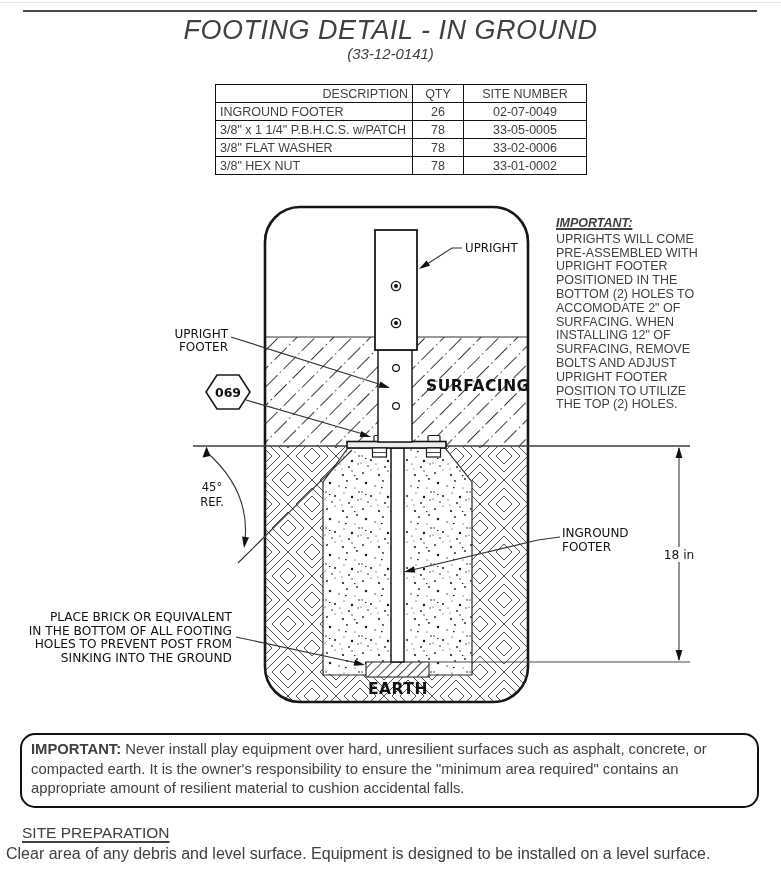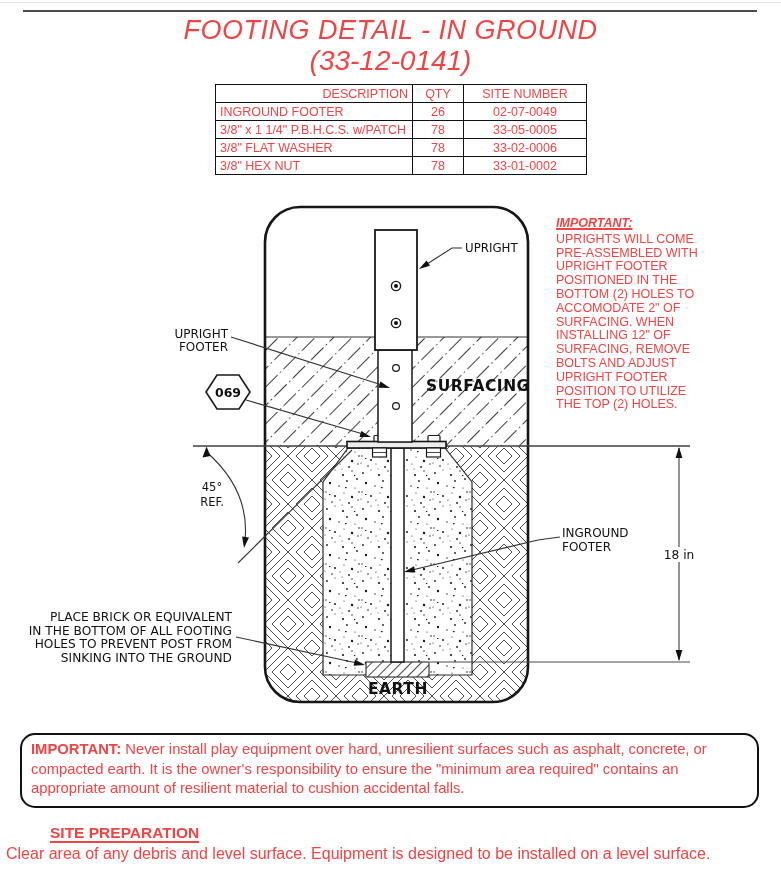--- a/index.html
+++ b/index.html
@@ -1,44 +1,44 @@
 <!DOCTYPE html>
 <html><head>
 <meta charset="utf-8">
 <style>
   html,body{margin:0;padding:0;background:#fff;}
   #page{position:relative;width:781px;height:878px;background:#fff;overflow:hidden;
-        font-family:"Liberation Sans",sans-serif;color:#ef4444;}
+        font-family:"Liberation Sans",sans-serif;color:#404040;}
   .abs{position:absolute;}
   #top-edge{left:0;top:2px;width:781px;height:1px;background:#e2e2e2;}
   #top-rule{left:23px;top:10px;width:734px;height:2px;background:#4a4a4a;}
   #title{left:0;top:15px;width:781px;text-align:center;font-style:italic;
          font-size:27px;font-weight:400;letter-spacing:.5px;}
   #subtitle{left:0;top:45px;width:781px;text-align:center;font-style:italic;
-            font-size:28px;font-weight:400;}
+            font-size:15px;font-weight:400;}
   
   #parts{left:215px;top:84px;border-collapse:collapse;table-layout:fixed;}
   #parts td{border:1.5px solid #111;font-size:12.5px;padding:0 4px;height:17px;
             white-space:nowrap;overflow:hidden;}
   #parts .tbl-title{text-align:center;height:18px;}
   #parts .hdr{text-align:right;height:17px;}
   #parts .c-desc{width:188px;}
   #parts .c-qty{width:42px;text-align:center;}
   #parts .c-part{width:114px;text-align:center;}
   
   #side-note{left:556px;top:217px;width:158px;font-size:12.5px;line-height:13.8px;}
   #side-note .hd{font-weight:700;font-style:italic;text-decoration:underline;
                  text-decoration-thickness:1.5px;margin-bottom:2px;font-size:12.5px;}
   #side-note .bd{white-space:pre-line;}
   
   #warning{left:20px;top:733px;width:717px;border:2px solid #111;border-radius:15px;
            padding:5px 9px 7px 9px;font-size:14.8px;line-height:19.5px;}
   
-  #siteprep-h{left:22px;top:824px;font-size:15.5px;font-weight:700;
-              text-decoration:underline;text-decoration-thickness:2px;text-underline-offset:3px;margin-left:28px;}
+  #siteprep-h{left:22px;top:824px;font-size:15.5px;font-weight:400;
+              text-decoration:underline;text-decoration-thickness:2px;text-underline-offset:3px;}
   #siteprep-b{left:6px;top:845px;width:755px;font-size:16px;}
   svg text{font-family:"DejaVu Sans","Liberation Sans",sans-serif;fill:#111;}
 </style>
 </head>
 <body>
 
 <div id="page">
 
   <div class="abs" id="top-edge"></div>
   <div class="abs" id="top-rule"></div>

